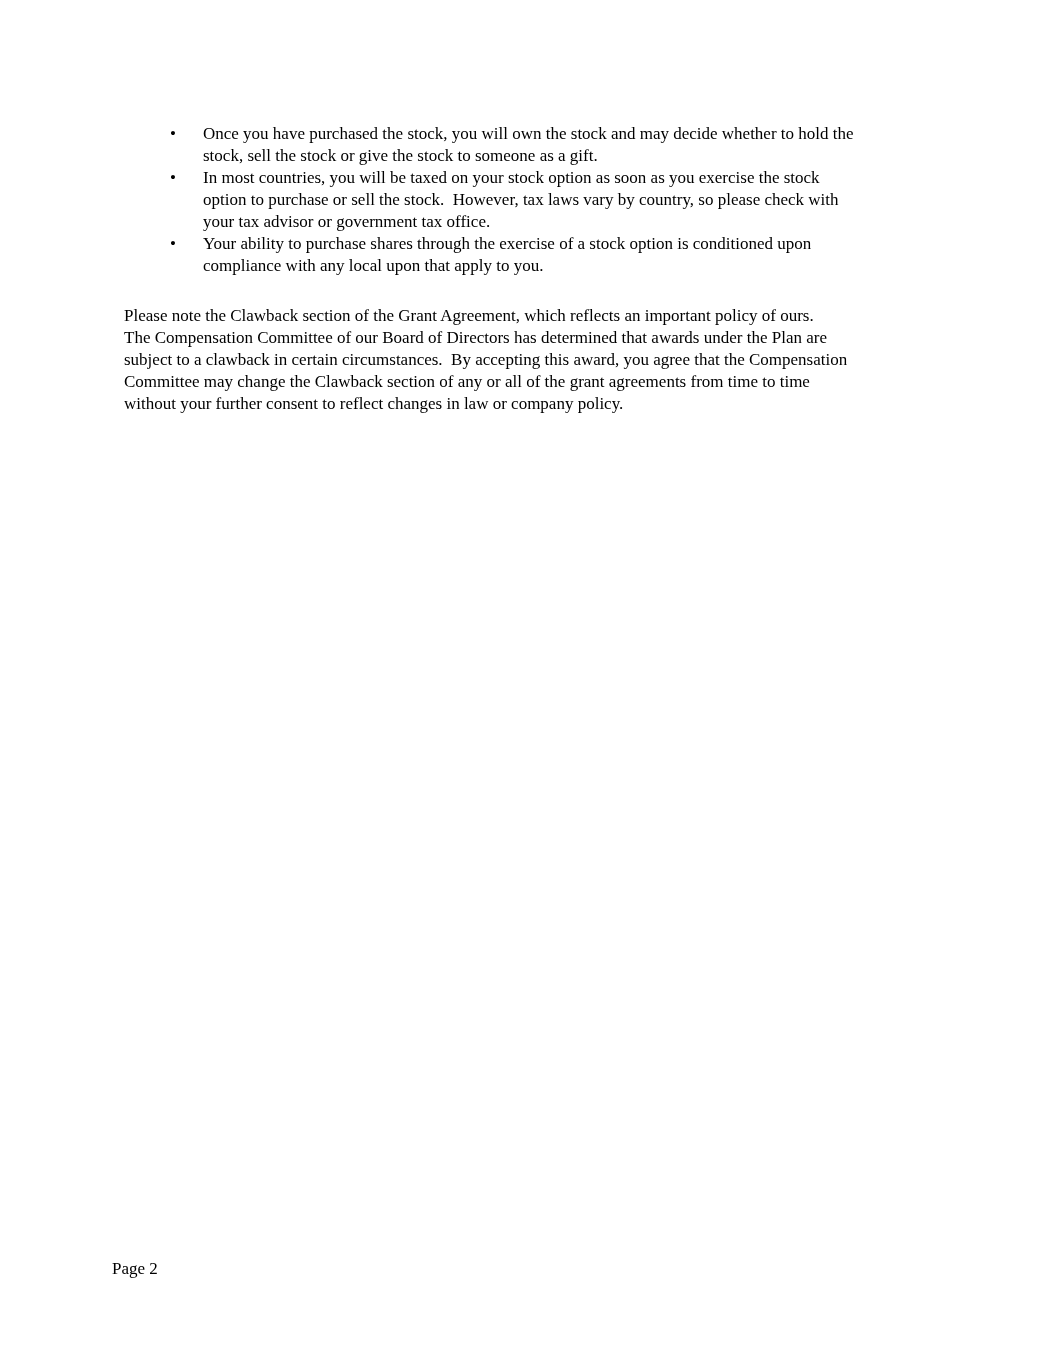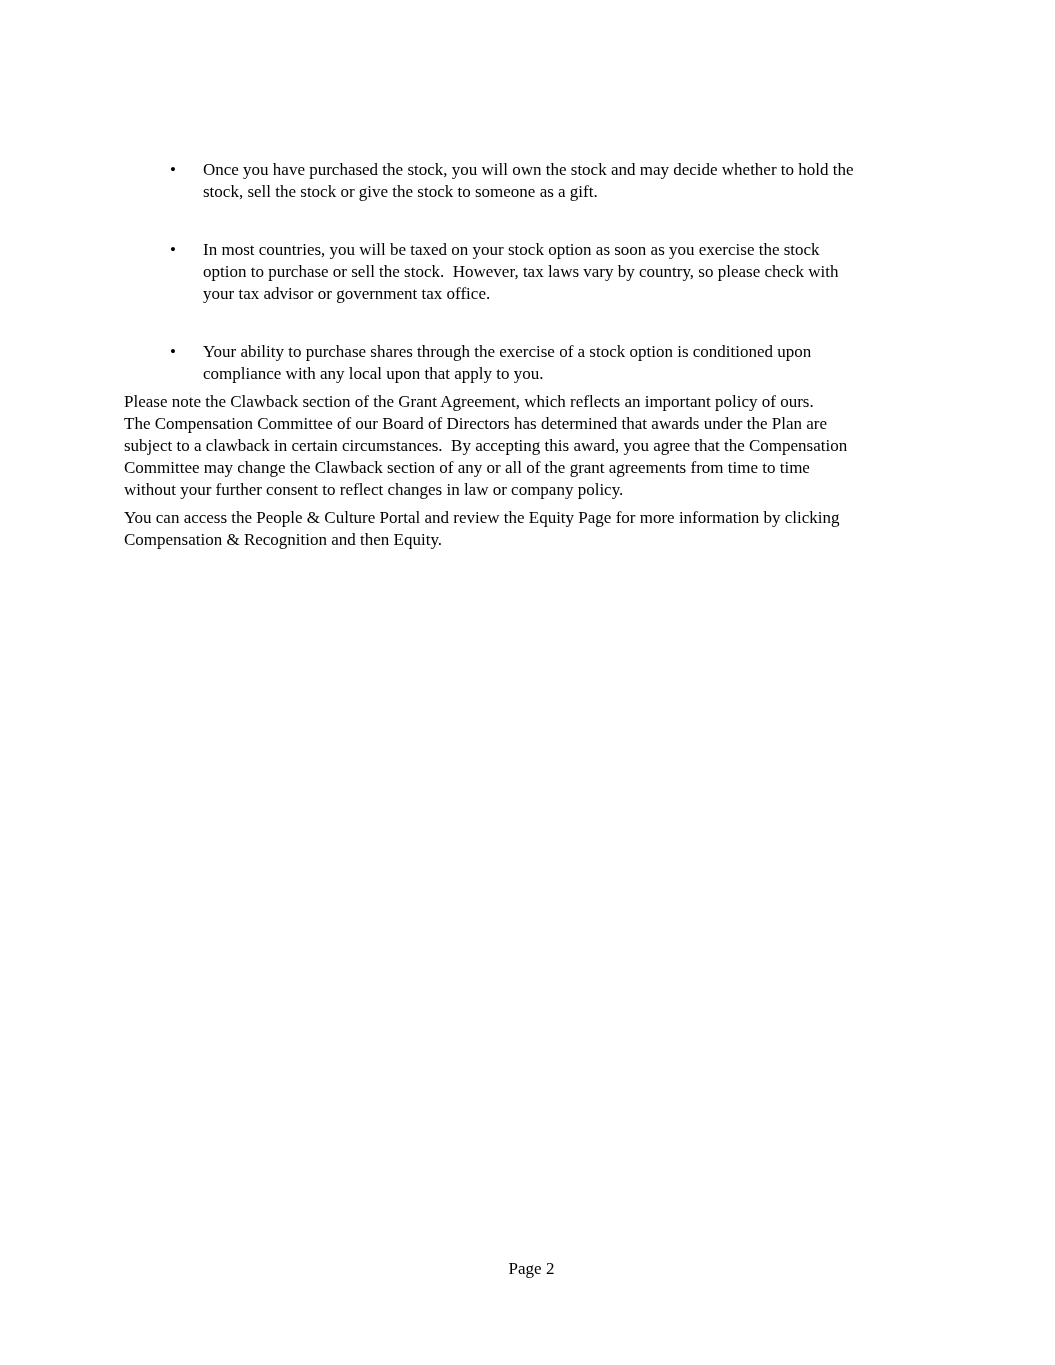--- a/index.html
+++ b/index.html
@@ -35,31 +35,30 @@
     margin: 0;
   }
   .bullet-marker {
     position: absolute;
     left: 46px;
     top: 0;
   }
   .bullet-text,
   .para {
     white-space: pre;       
-    margin-top: 36px;
   }
   .para {
-    margin: 6px 0 0 0;
+    margin: 28px 0 0 0;
   }
   .page-footer {
     position: absolute;
-    left: 128px;
+    left: 112px;
     top: 1258px;
     width: 807px;
-    text-align: center;
+    text-align: left;
   }
 </style>
 </head>
 <body>
 
 <div class="page">
   <div class="content">
 
     <ul class="bullet-list">
       <li class="bullet-item">
@@ -79,19 +78,17 @@
 compliance with any local upon that apply to you.</div>
       </li>
     </ul>
 
     <div class="para">Please note the Clawback section of the Grant Agreement, which reflects an important policy of ours.
 The Compensation Committee of our Board of Directors has determined that awards under the Plan are
 subject to a clawback in certain circumstances.  By accepting this award, you agree that the Compensation
 Committee may change the Clawback section of any or all of the grant agreements from time to time
 without your further consent to reflect changes in law or company policy.</div>
 
-    <div class="para">You can access the People &amp; Culture Portal and review the Equity Page for more information by clicking
-Compensation &amp; Recognition and then Equity.</div>
 
   </div>
 
   <div class="page-footer">Page 2</div>
 </div>
 
 </body></html>

